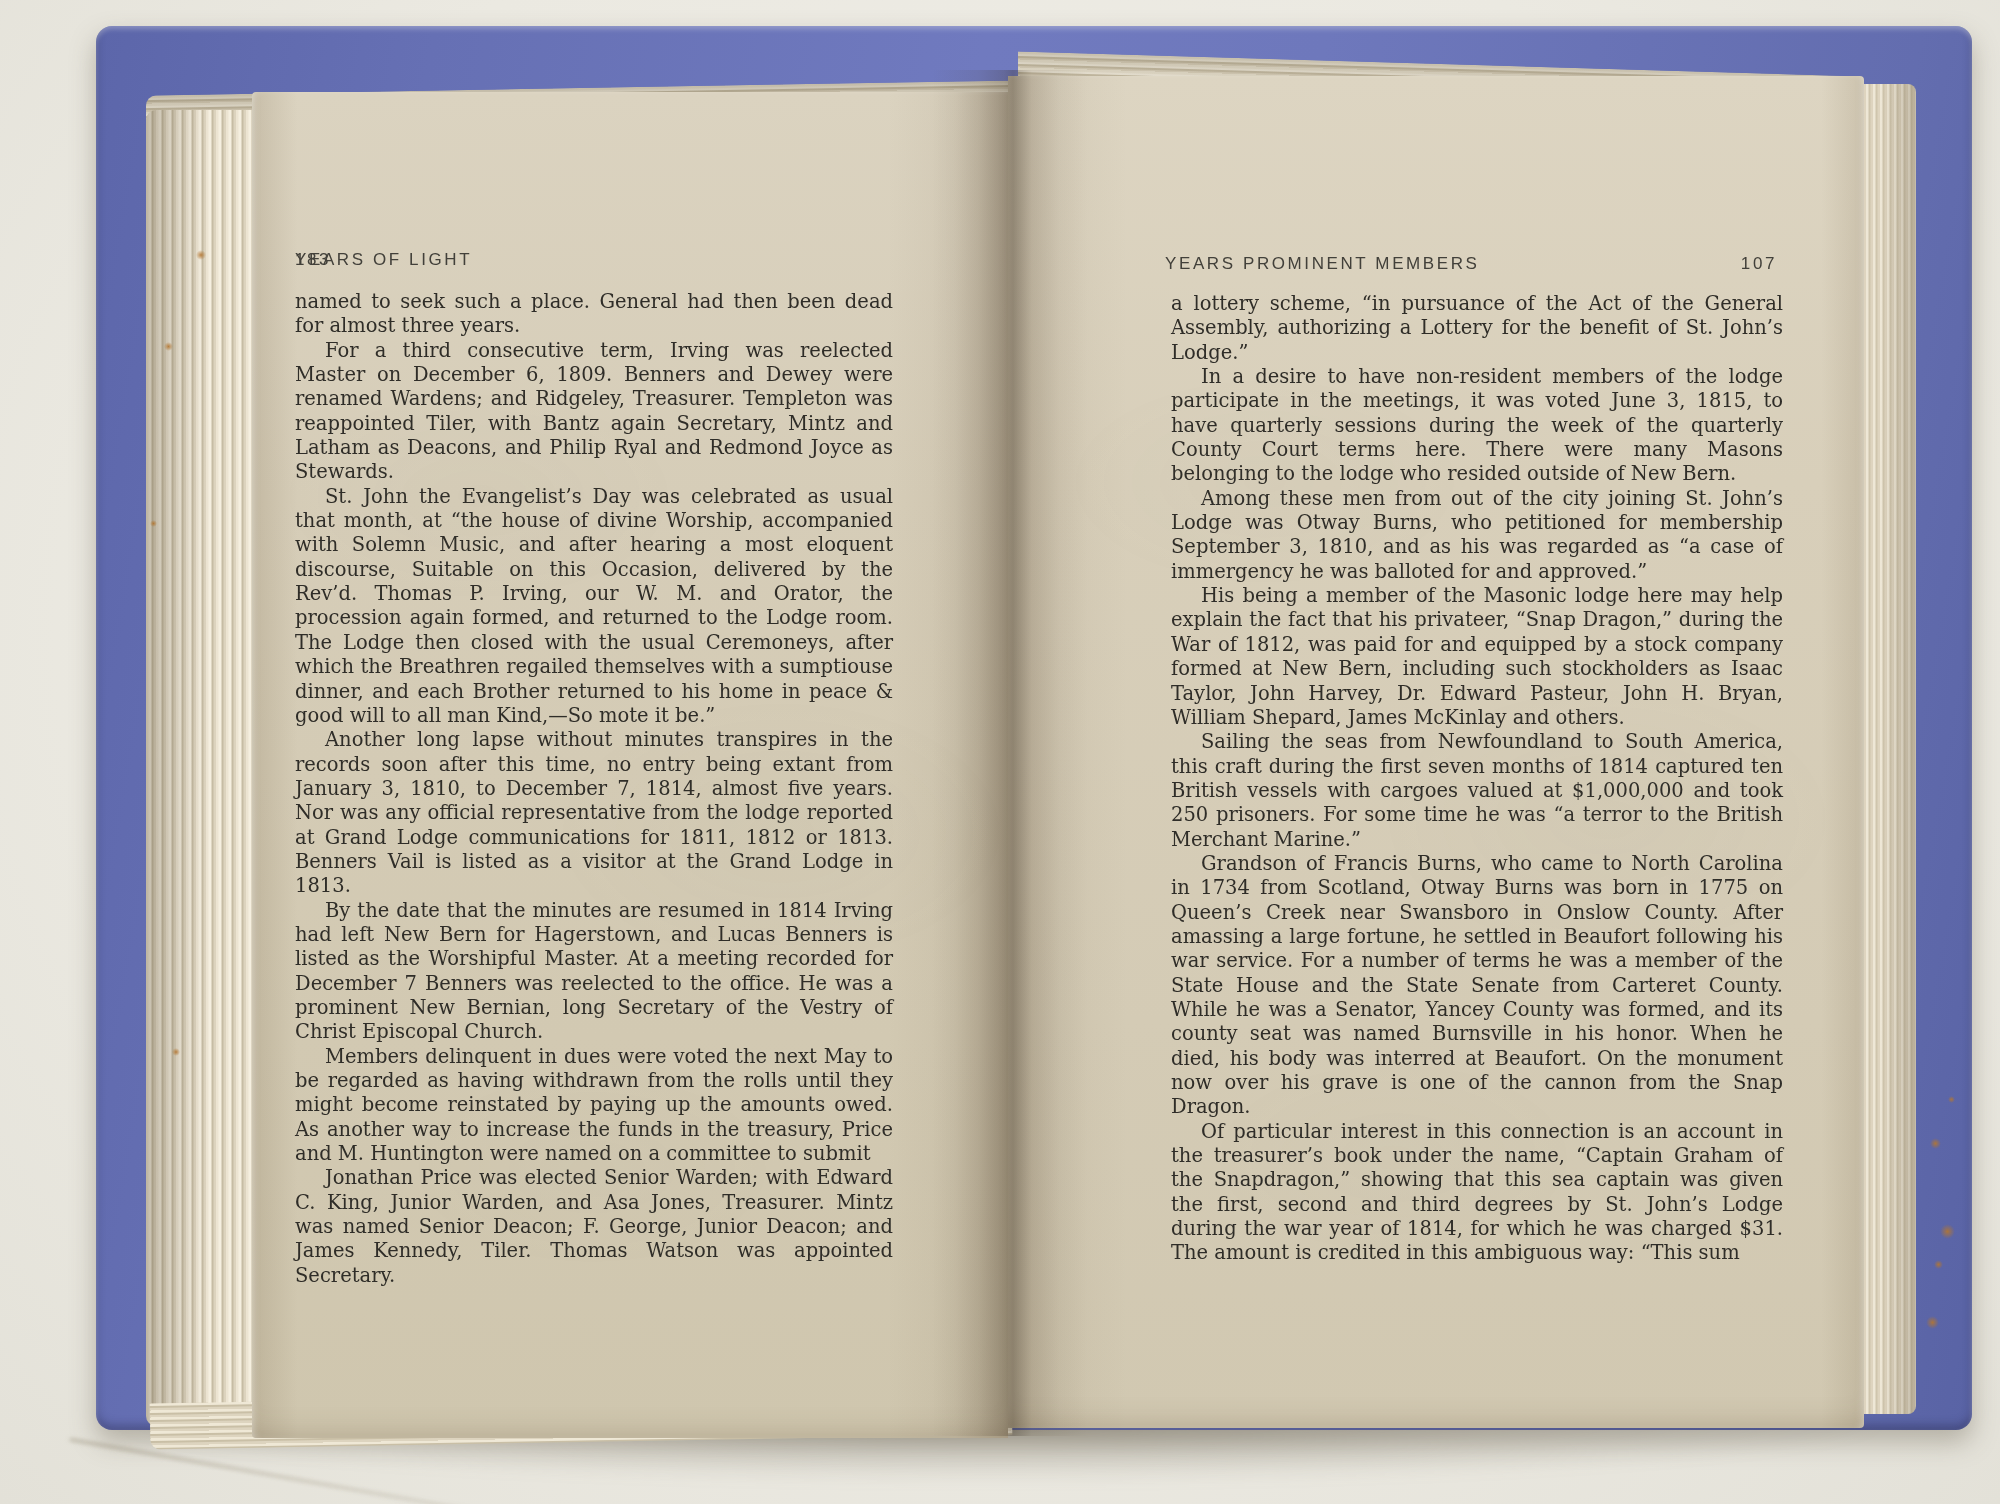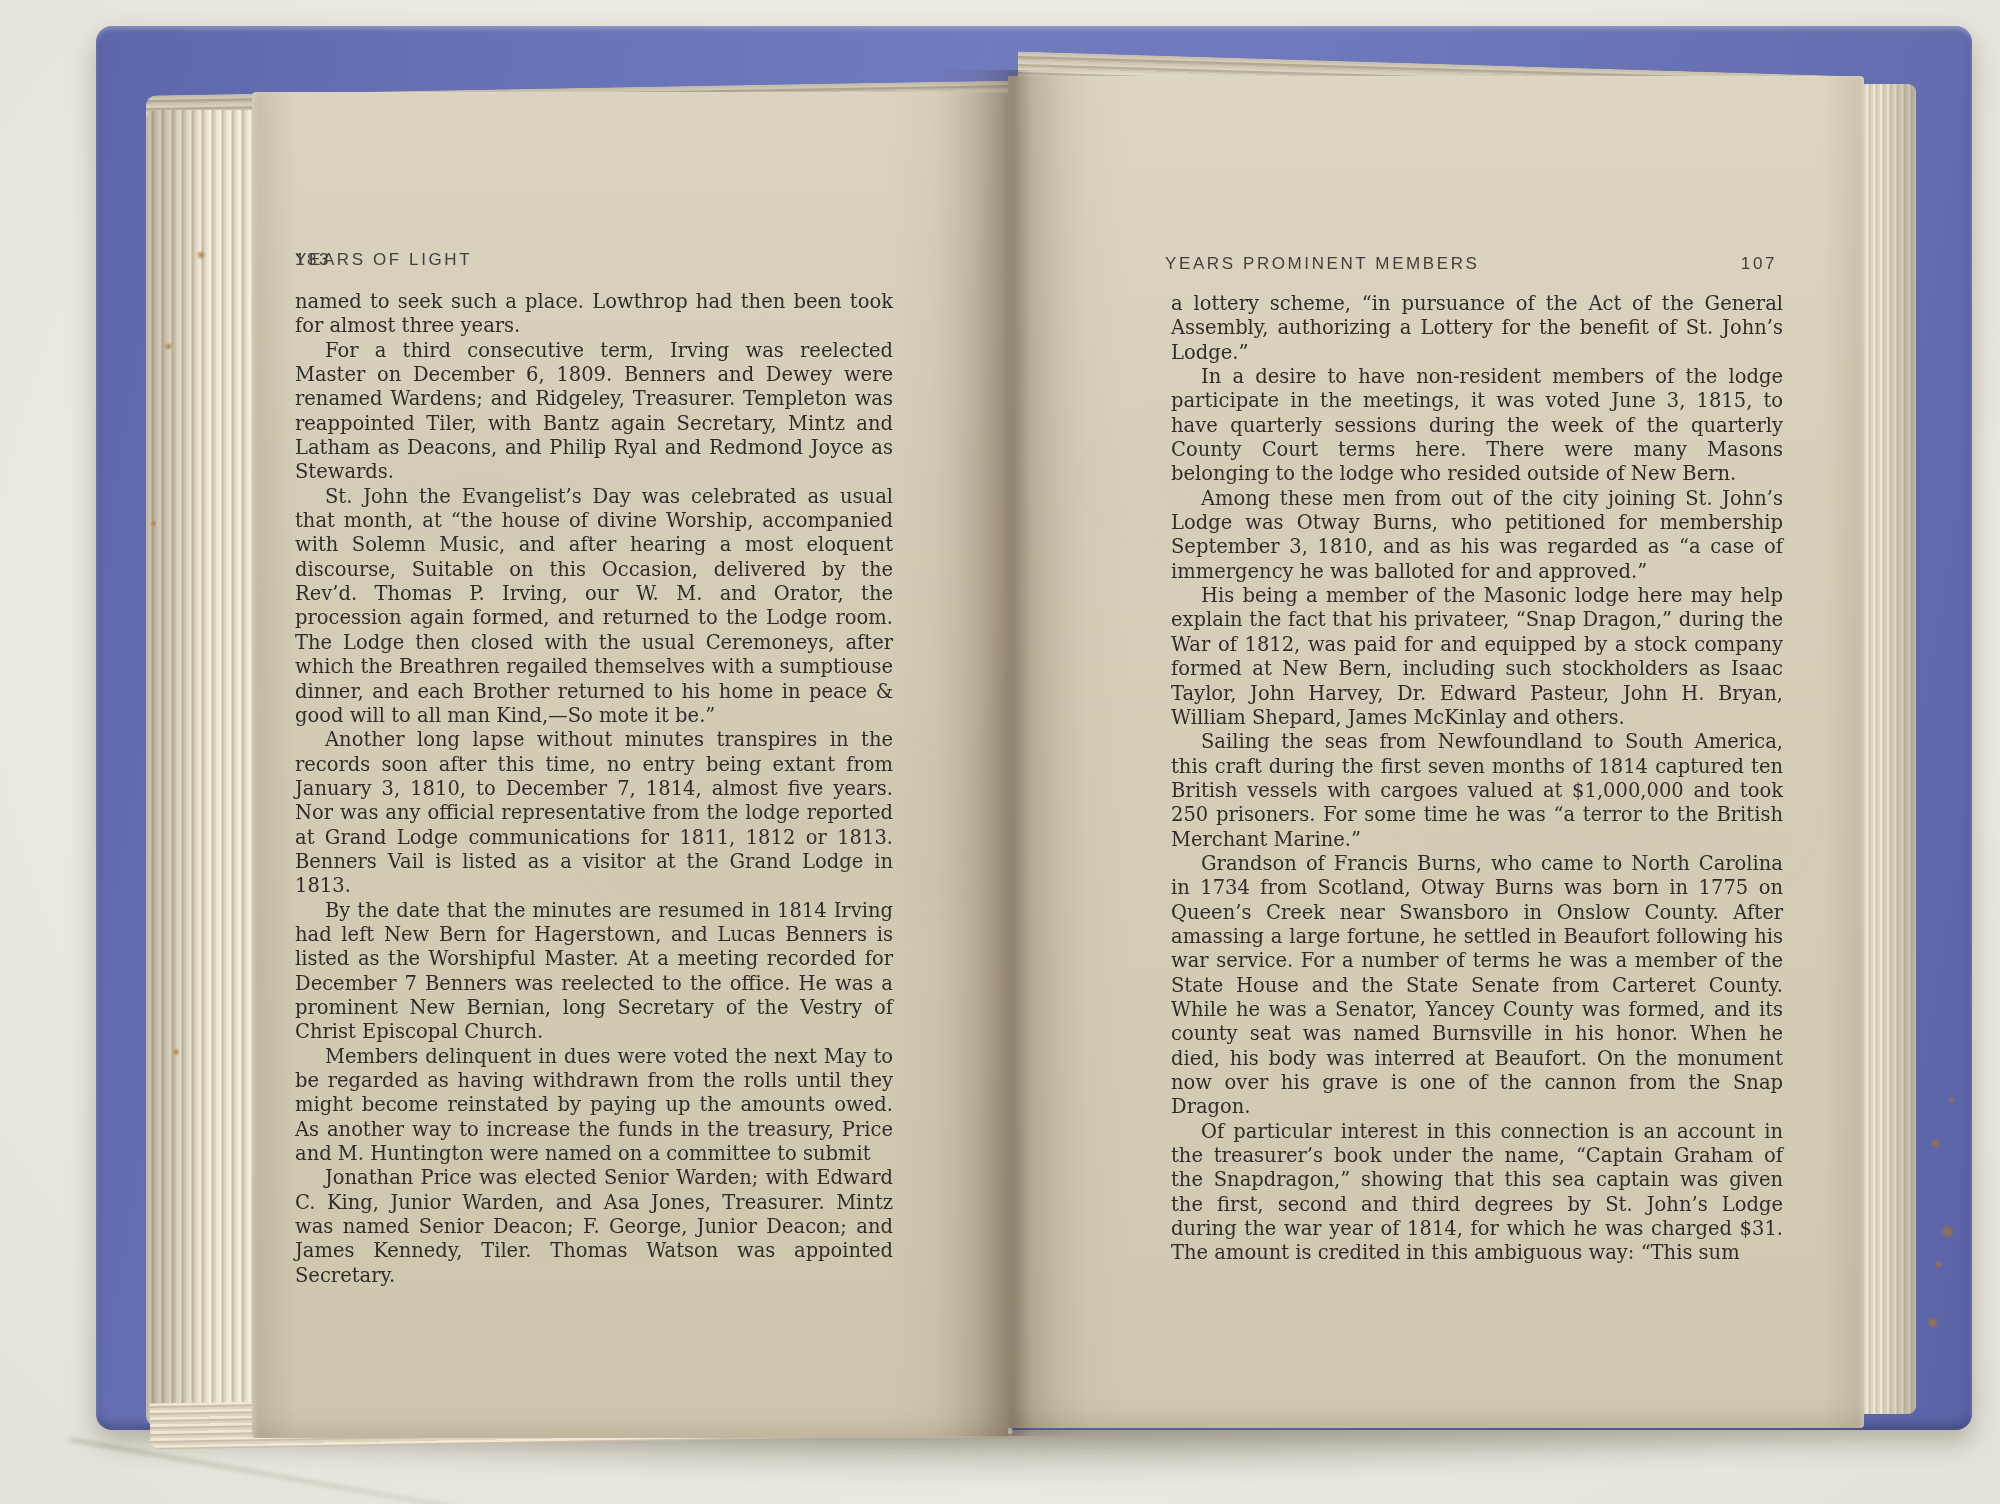--- a/index.html
+++ b/index.html
@@ -133,21 +133,21 @@
     <span class="line">MILLER LIBRARY - EIU</span><br>
     <span class="line faint">MILLER LIBRARY - EIU</span>
   </div>
 
   <div class="page page-left">
     <div class="page-head">
       <span class="pagenum at-left">183</span>
       <span class="rh">YEARS OF LIGHT</span>
     </div>
     <div class="page-body">
-        <p class="no-indent">named to seek such a place.  Lowthrop had then been took for almost three years.</p>
+        <p class="no-indent">named to seek such a place.  General had then been dead for almost three years.</p>
         <p>For a third consecutive term, Irving was reelected Master on December 6, 1809.  Benners and Dewey were renamed Wardens; and Ridgeley, Treasurer.  Templeton was reappointed Tiler, with Bantz again Secretary, Mintz and Latham as Deacons, and Philip Ryal and Redmond Joyce as Stewards.</p>
         <p>St. John the Evangelist’s Day was celebrated as usual that month, at “the house of divine Worship, accompanied with Solemn Music, and after hearing a most eloquent discourse, Suitable on this Occasion, delivered by the Rev’d. Thomas P. Irving, our W. M. and Orator, the procession again formed, and returned to the Lodge room.  The Lodge then closed with the usual Ceremoneys, after which the Breathren regailed themselves with a sumptiouse dinner, and each Brother returned to his home in peace &amp; good will to all man Kind,—So mote it be.”</p>
         <p>Another long lapse without minutes transpires in the records soon after this time, no entry being extant from January 3, 1810, to December 7, 1814, almost five years.  Nor was any official representative from the lodge reported at Grand Lodge communications for 1811, 1812 or 1813.  Benners Vail is listed as a visitor at the Grand Lodge in 1813.</p>
         <p>By the date that the minutes are resumed in 1814 Irving had left New Bern for Hagerstown, and Lucas Benners is listed as the Worshipful Master.  At a meeting recorded for December 7 Benners was reelected to the office.  He was a prominent New Bernian, long Secretary of the Vestry of Christ Episcopal Church.</p>
         <p>Members delinquent in dues were voted the next May to be regarded as having withdrawn from the rolls until they might become reinstated by paying up the amounts owed.  As another way to increase the funds in the treasury, Price and M. Huntington were named on a committee to submit</p>
         <p>Jonathan Price was elected Senior Warden; with Edward C. King, Junior Warden, and Asa Jones, Treasurer.  Mintz was named Senior Deacon; F. George, Junior Deacon; and James Kennedy, Tiler.  Thomas Watson was appointed Secretary.</p>
       </div>
   </div>
 
   <div class="page page-right">

